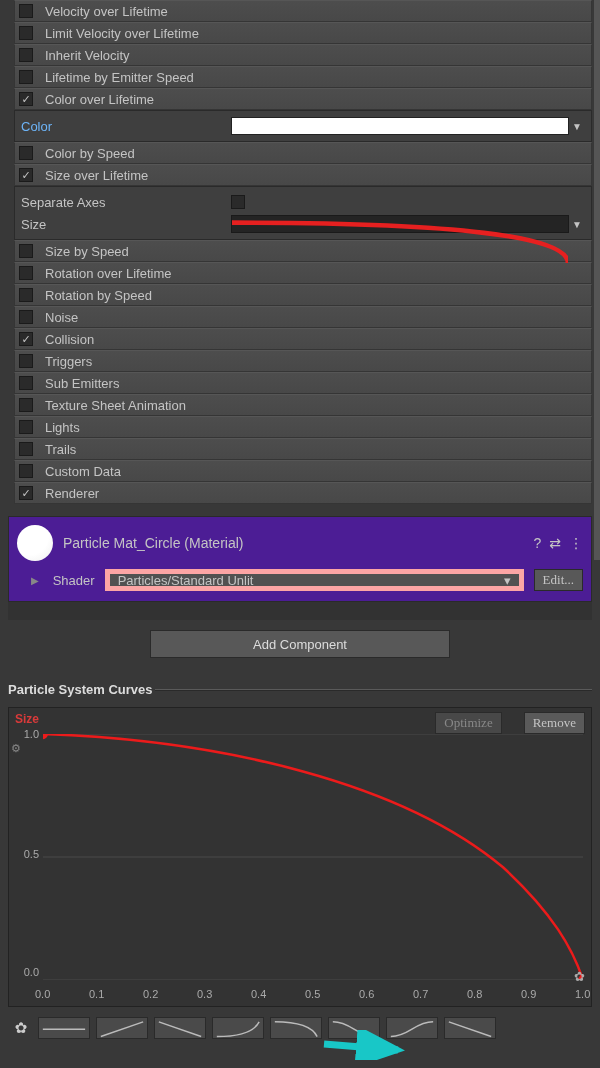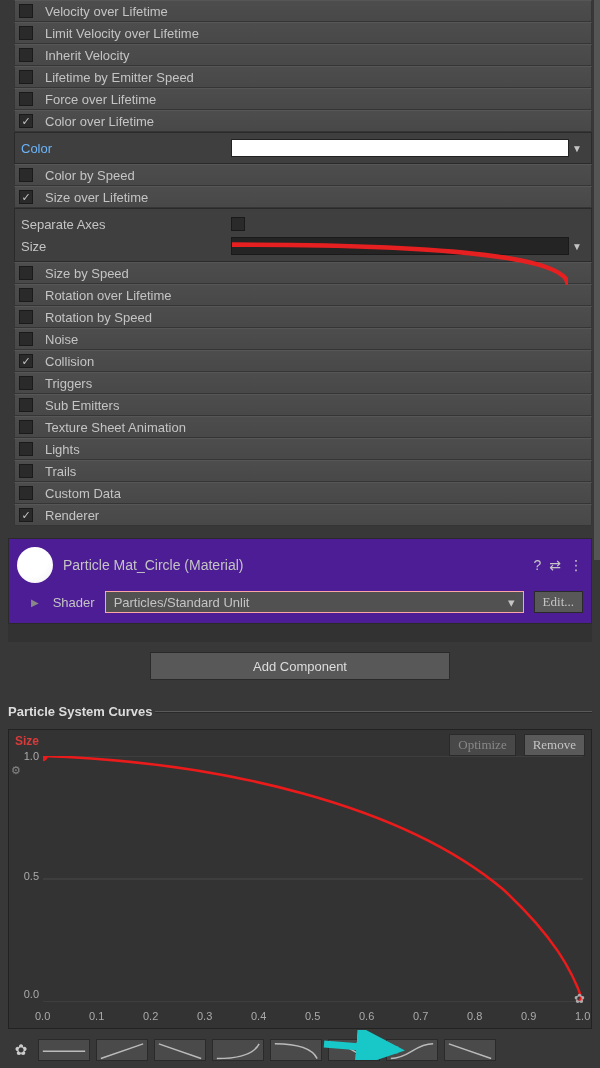--- a/index.html
+++ b/index.html
@@ -97,42 +97,42 @@
     width: 36px; height: 36px; border-radius: 50%;
     background: radial-gradient(circle at 35% 30%, #fff 0%, #fff 55%, #eee 100%);
   }
   .material-title { flex: 1; font-size: 14px; }
   .material-icons { display:flex; gap:8px; color:#c4c4c4; font-size:14px;}
   .shader-row {
     display:flex; align-items:center; padding: 0 8px 10px 22px; gap:10px;
   }
   .shader-row .foldout { font-size:10px; color:#888; margin-right:4px;}
   .dropdown {
-    flex:1; height:22px; background:#515151; border:1px solid #fca5a5;
+    flex:1; height:22px; background:#515151; border:5px solid #fca5a5;
     display:flex; align-items:center; justify-content:space-between; padding:0 8px;
   }
   .btn {
     height:22px; padding:0 8px; background:#585858; border:1px solid #2a2a2a;
     display:flex; align-items:center; color:#c4c4c4; cursor:pointer;font-family:Liberation Serif, serif;
   }
   .divider { height:18px; background:#323232; margin:0 8px;}
   .add-component-wrap{ display:flex; justify-content:center; padding:10px 0 18px;}
   .add-component{
     width:300px; height:28px; background:#585858; border:1px solid #2a2a2a;
     display:flex; align-items:center; justify-content:center; font-size:13px; color:#ddd;
   }
   .curves-section { margin: 4px 8px 0 8px;}
   .curves-title-row { display:flex; align-items:center; gap:2px; padding: 2px 0;}
   .curves-title { font-weight:bold; color:#ddd;}
   .hline { flex:1; height:1px; border-top:1px solid #5a5a5a; border-bottom:1px solid #2a2a2a;}
   .curve-editor {
     position:relative; height:300px; background:#333333; border:1px solid #222; margin-top:8px;
   }
   .curve-label { position:absolute; top:4px; left:6px; color:#d93a3a; font-size:12px; font-weight:bold;}
-  .curve-btns { position:absolute; top:4px; right:6px; display:flex; gap:8px;}
+  .curve-btns { position:absolute; top:4px; right:6px; display:flex; gap:22px;}
   .curve-btns .btn { background:#5a5a5a; }
   .curve-btns .btn.dim { color:#888; background:#484848;}
   .curve-grid {position:absolute; inset:26px 8px 26px 34px;}
   .y-tick{position:absolute; left:-34px; width:30px; text-align:right; font-size:11px; color:#aaa;}
   .x-tick{position:absolute; bottom:-20px; font-size:11px; color:#aaa;}
   .gear-inline{position:absolute; right:-2px; bottom:-4px; font-size:13px; color:#aaa;}
   .curve-grid svg{position:absolute; inset:0; width:100%; height:100%;}
   .presets {
     display:flex; align-items:center; gap:6px; margin: 6px 8px 0 8px; padding:4px 2px;
   }
@@ -160,24 +160,20 @@
         <span class="checkbox"></span>
         <span>Limit Velocity over Lifetime</span>
       </div>
       <div class="module-row">
         <span class="checkbox"></span>
         <span>Inherit Velocity</span>
       </div>
       <div class="module-row">
         <span class="checkbox"></span>
         <span>Lifetime by Emitter Speed</span>
-      </div>
-      <div class="module-row">
-        <span class="checkbox"></span>
-        <span>Force over Lifetime</span>
       </div>
       <div class="module-row">
         <span class="checkbox checked"></span>
         <span>Color over Lifetime</span>
       </div>
     </div>
 
   <div class="expanded-section">
     <div class="prop-row">
       <span class="prop-label blue">Color</span>

